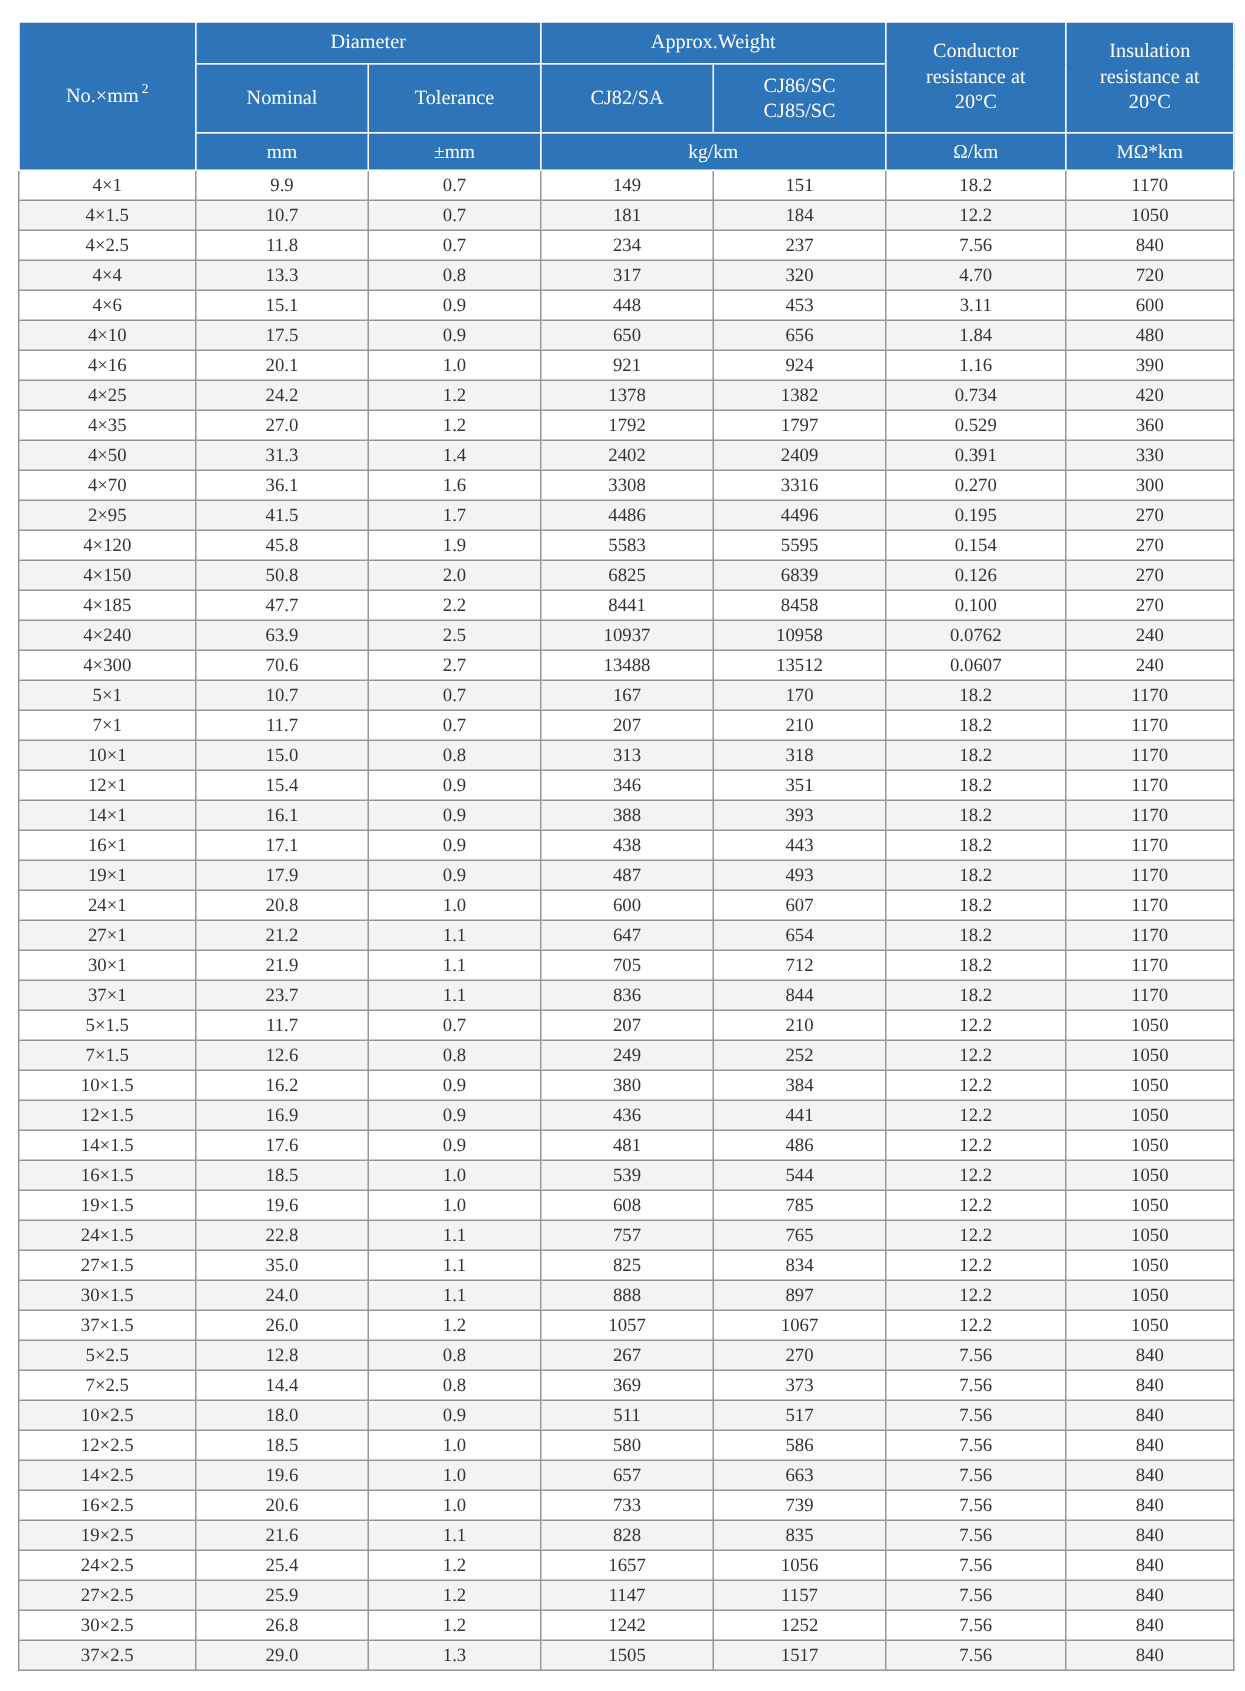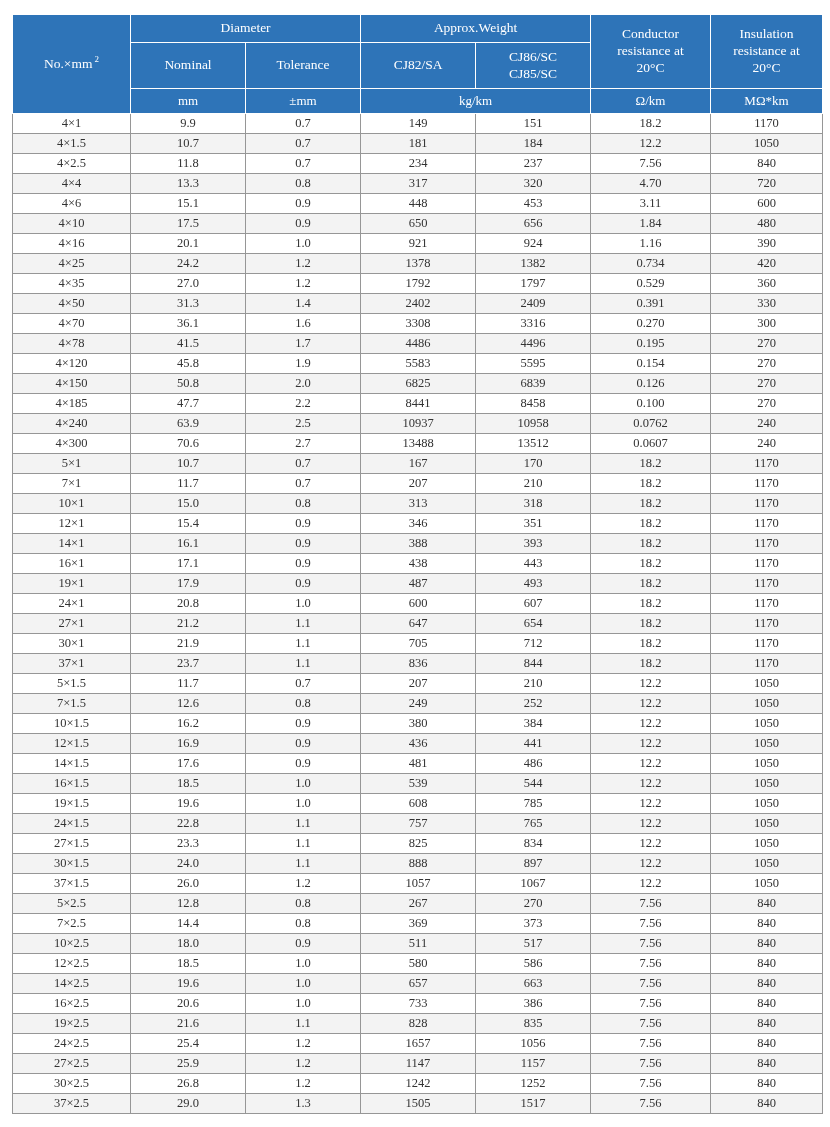--- a/index.html
+++ b/index.html
@@ -192,21 +192,21 @@
         <tr>
           <td>4×70</td>
           <td>36.1</td>
           <td>1.6</td>
           <td>3308</td>
           <td>3316</td>
           <td>0.270</td>
           <td>300</td>
         </tr>
         <tr>
-          <td>4×78</td>
+          <td>2×95</td>
           <td>41.5</td>
           <td>1.7</td>
           <td>4486</td>
           <td>4496</td>
           <td>0.195</td>
           <td>270</td>
         </tr>
         <tr>
           <td>4×120</td>
           <td>45.8</td>
@@ -418,21 +418,21 @@
           <td>24×1.5</td>
           <td>22.8</td>
           <td>1.1</td>
           <td>757</td>
           <td>765</td>
           <td>12.2</td>
           <td>1050</td>
         </tr>
         <tr>
           <td>27×1.5</td>
-          <td>23.3</td>
+          <td>35.0</td>
           <td>1.1</td>
           <td>825</td>
           <td>834</td>
           <td>12.2</td>
           <td>1050</td>
         </tr>
         <tr>
           <td>30×1.5</td>
           <td>24.0</td>
           <td>1.1</td>
@@ -493,21 +493,21 @@
           <td>657</td>
           <td>663</td>
           <td>7.56</td>
           <td>840</td>
         </tr>
         <tr>
           <td>16×2.5</td>
           <td>20.6</td>
           <td>1.0</td>
           <td>733</td>
-          <td>386</td>
+          <td>739</td>
           <td>7.56</td>
           <td>840</td>
         </tr>
         <tr>
           <td>19×2.5</td>
           <td>21.6</td>
           <td>1.1</td>
           <td>828</td>
           <td>835</td>
           <td>7.56</td>

